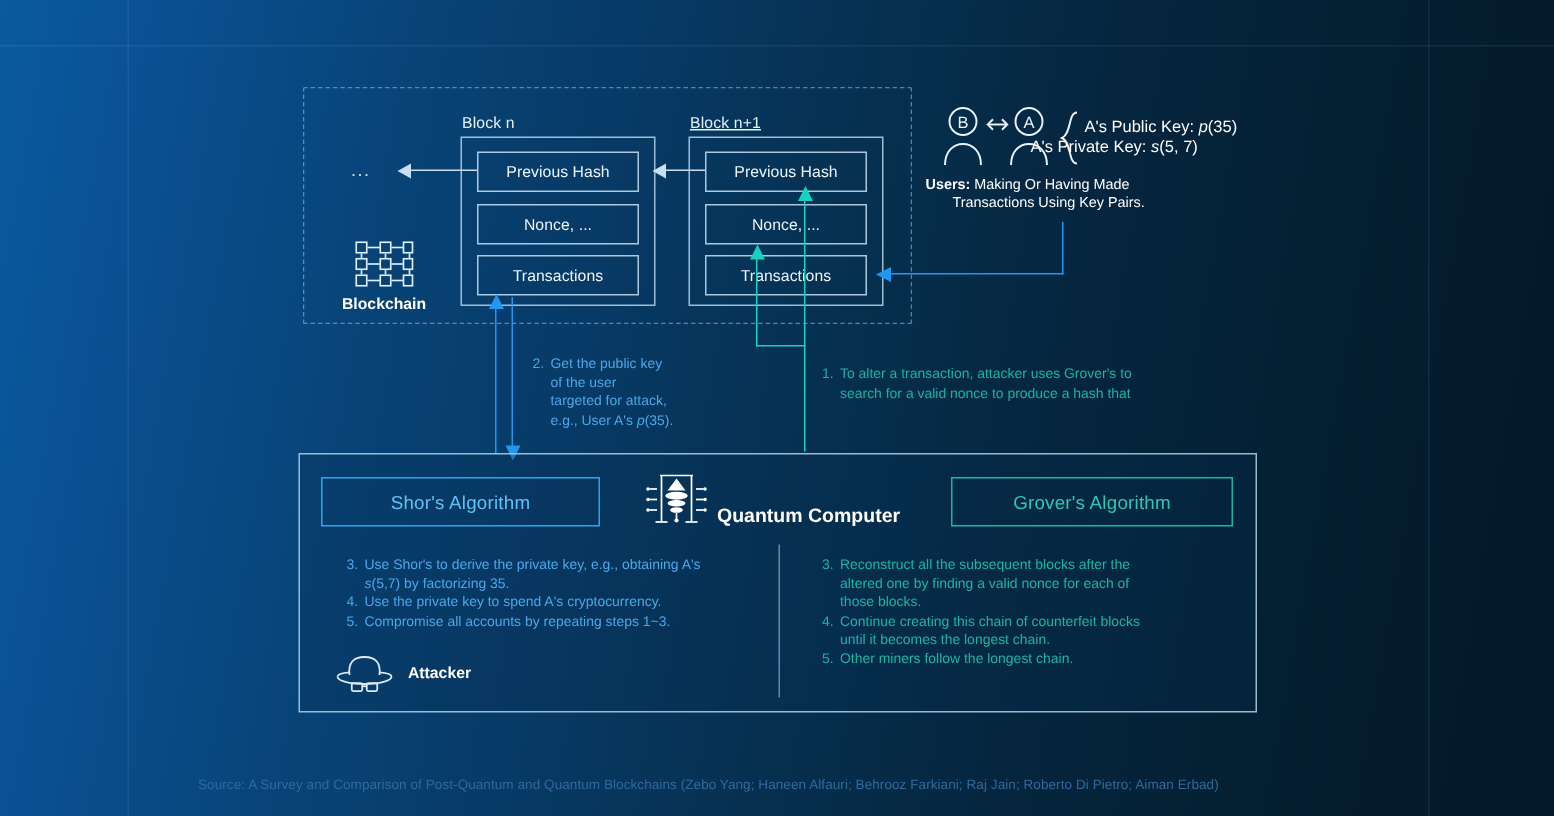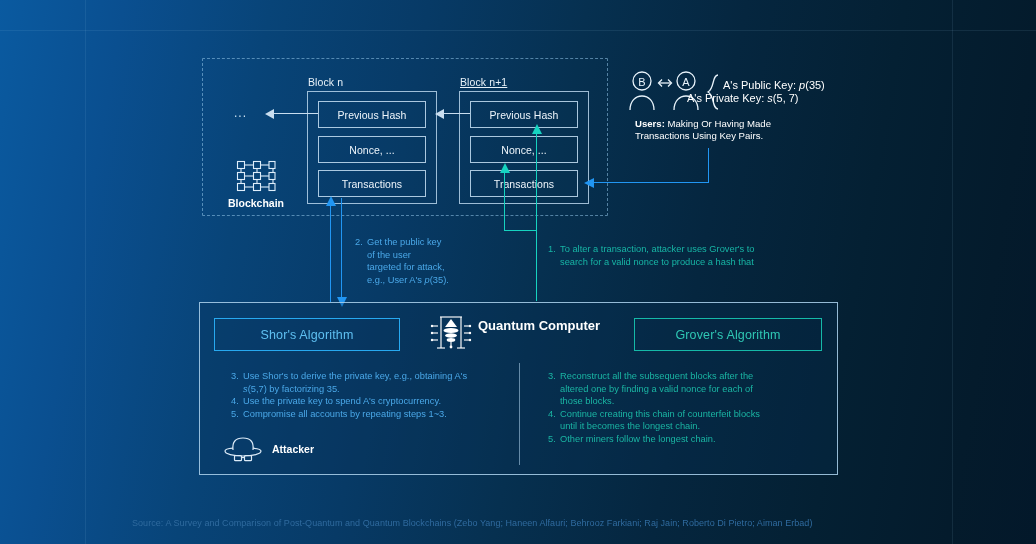--- a/index.html
+++ b/index.html
@@ -180,21 +180,21 @@
 
   <div class="keys-text" style="left:723px;top:79px;">
     <span>A's Public Key:</span>
     <i>p</i><span>(35)</span>
   </div>
   <div class="keys-text" style="left:687px;top:92px;">
     <span>A's Private Key:</span>
     <i>s</i><span>(5, 7)</span>
   </div>
 
-  <div class="users-text" style="left:635px;top:118px;">
+  <div class="users-text" style="left:617px;top:118px;">
     <b>Users:</b><span> Making Or Having Made</span>
   </div>
   <div class="users-text" style="left:635px;top:130px;">Transactions Using Key Pairs.</div>
 
   <div class="ln v blue-ln" style="left:708px;top:148px;height:35px;"></div>
   <div class="ln h blue-ln" style="left:594px;top:182px;width:115px;"></div>
   <div class="arrow-head" style="left:584px;top:177.5px;border-top:5px solid transparent;border-bottom:5px solid transparent;border-right:10px solid #2196f3;"></div>
 
 
 
@@ -255,21 +255,21 @@
         <line x1="34" y1="21" x2="39" y2="21"></line>
         <line x1="34" y1="28" x2="39" y2="28"></line>
       <circle cx="2" cy="14" r="1.2" fill="#ffffff" stroke="none"></circle>
       <circle cx="2" cy="21" r="1.2" fill="#ffffff" stroke="none"></circle>
       <circle cx="2" cy="28" r="1.2" fill="#ffffff" stroke="none"></circle>
       <circle cx="40" cy="14" r="1.2" fill="#ffffff" stroke="none"></circle>
       <circle cx="40" cy="21" r="1.2" fill="#ffffff" stroke="none"></circle>
       <circle cx="40" cy="28" r="1.2" fill="#ffffff" stroke="none"></circle>
     </g>
   </svg>
-  <div class="qc-label" style="left:478px;top:318px;">Quantum Computer</div>
+  <div class="qc-label" style="left:478px;top:336px;">Quantum Computer</div>
 
   <div class="alg-box alg-grover" style="left:634px;top:318px;width:186px;height:31px;">Grover's Algorithm</div>
 
   <div class="divider" style="left:519px;top:363px;height:102px;"></div>
 
   <div class="note blue" style="left:231px;top:370px;width:262px;">
     <div class="list-line">
       <span class="n">3.</span>
       <span class="t">
         <span>Use Shor's to derive the private key, e.g., obtaining A's</span><br>

